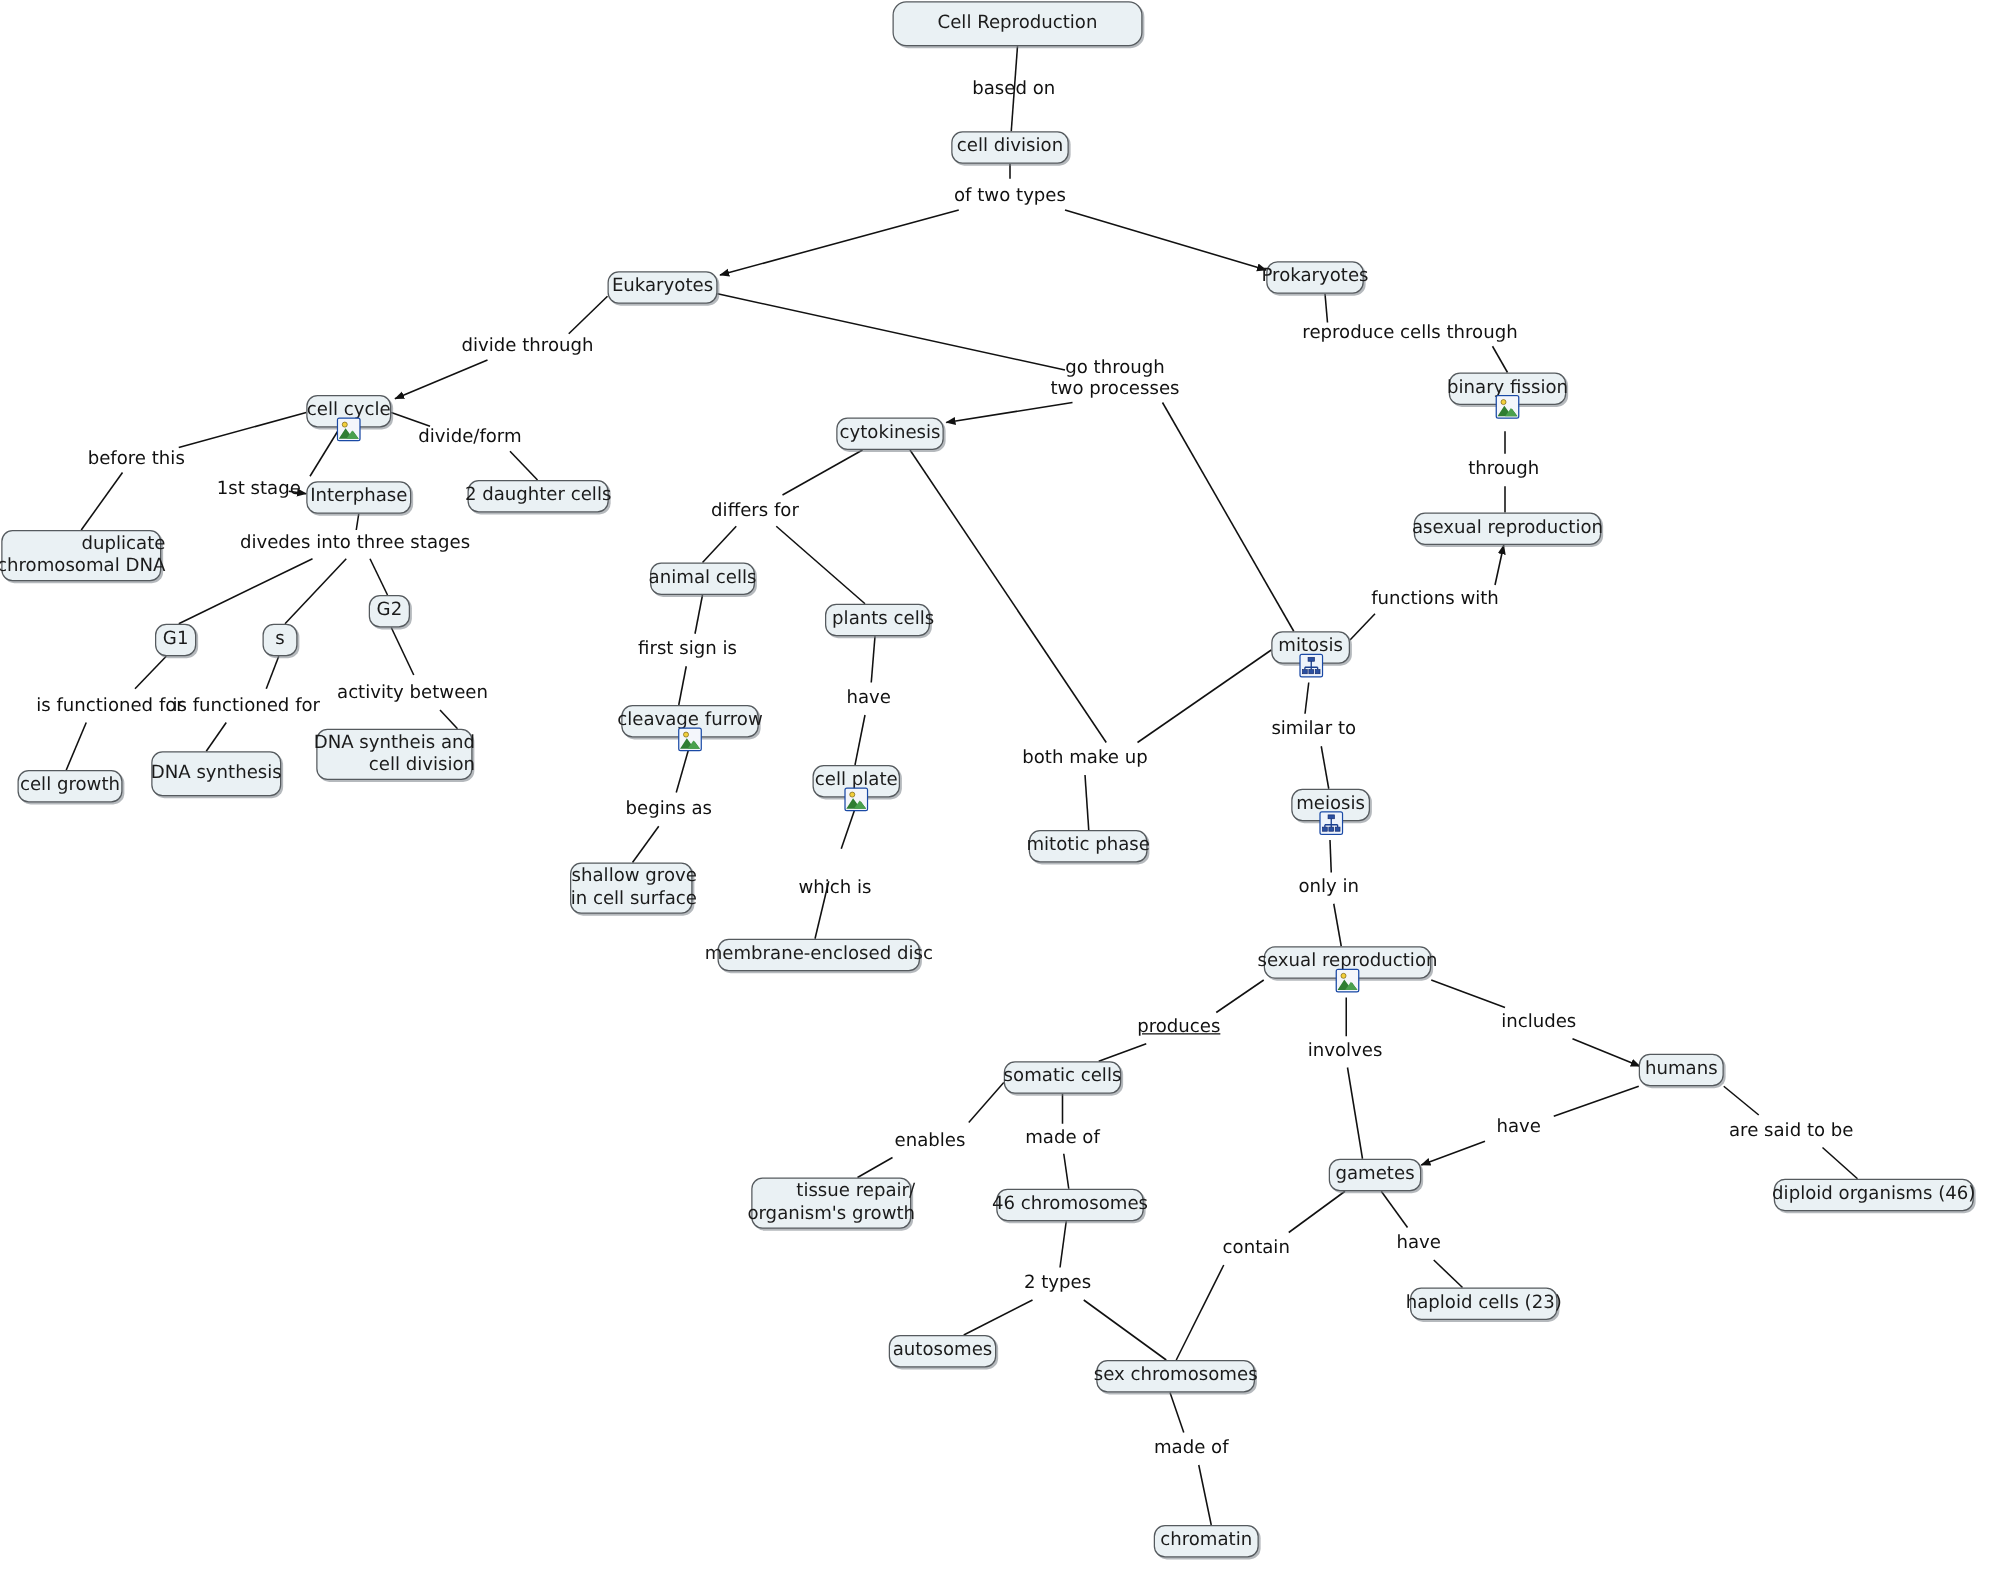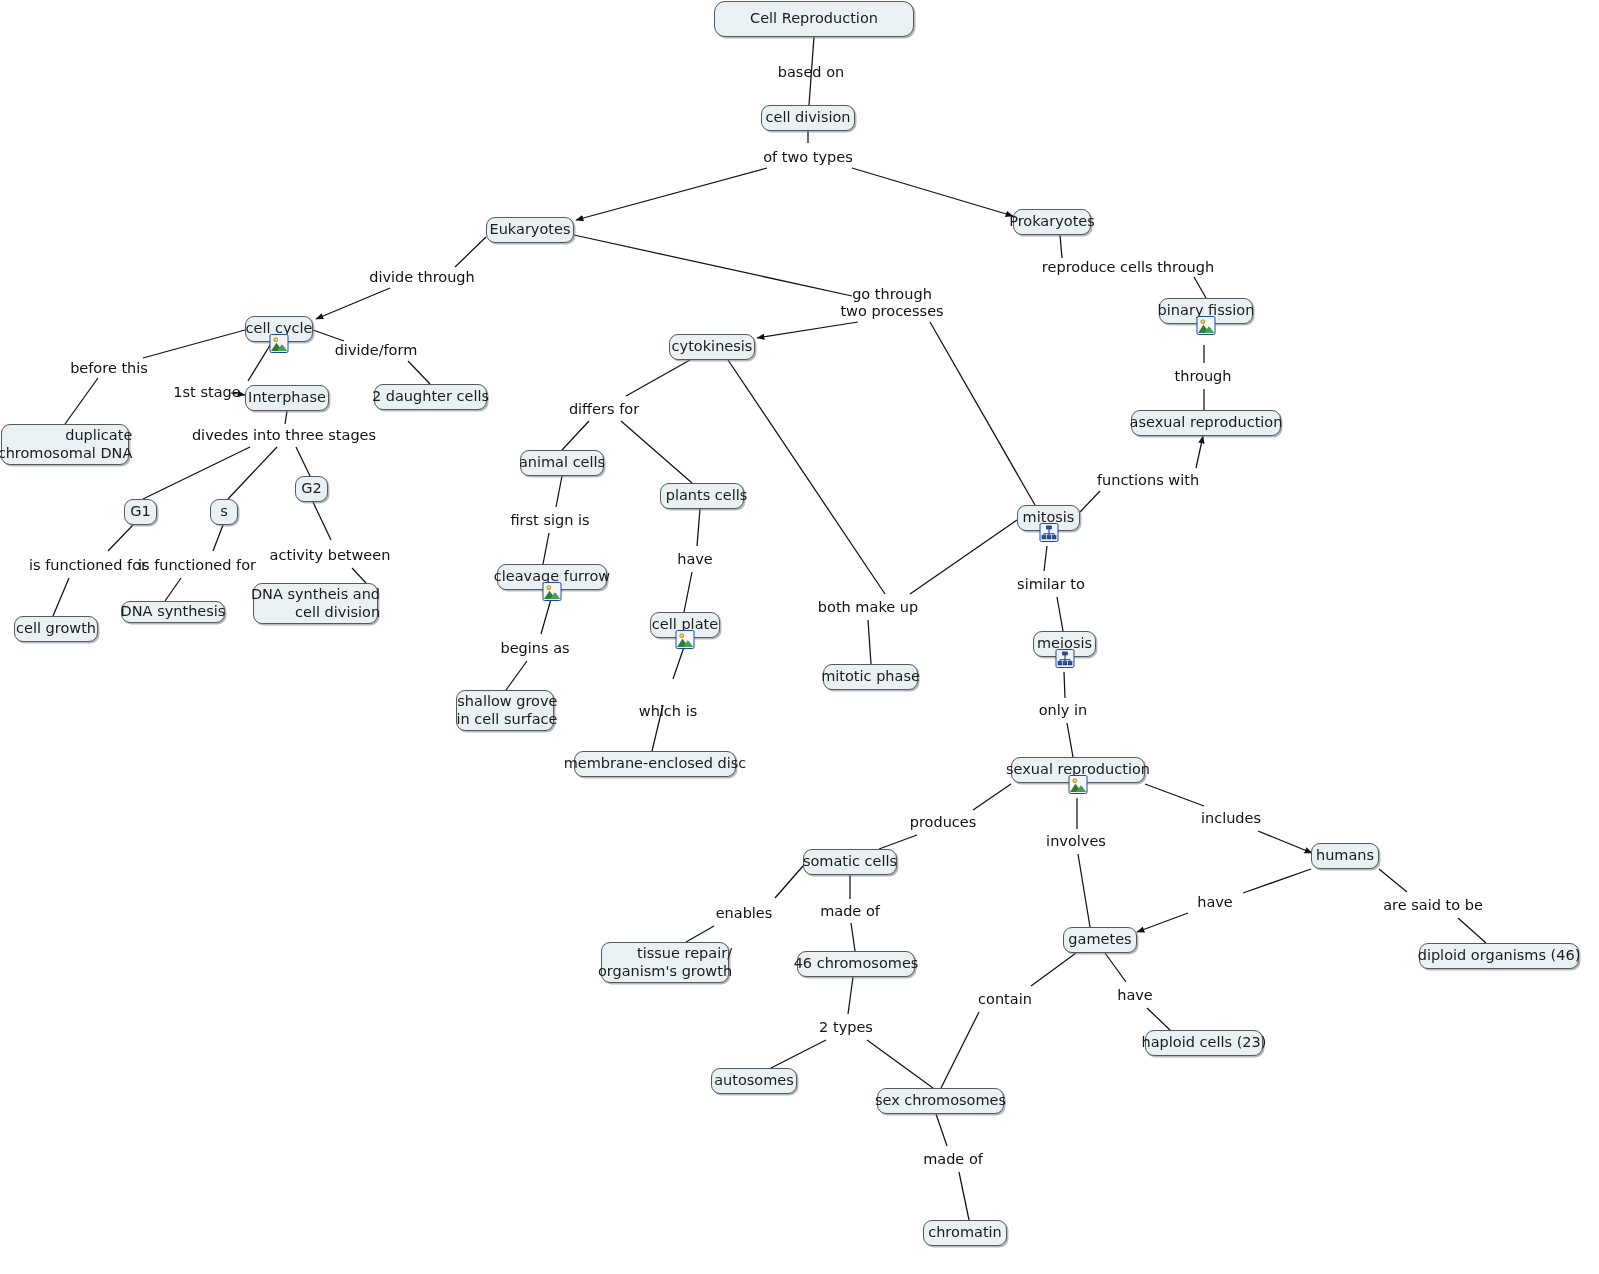--- a/index.html
+++ b/index.html
@@ -189,21 +189,21 @@
         <svg viewBox="0 0 16 16">
           <rect x="0" y="0" width="16" height="16" fill="#f4f6fb"></rect>
           <circle cx="5" cy="4.4" r="1.9" fill="#f2cf3c" stroke="#6f5a10" stroke-width="0.5"></circle>
           <path d="M0.5,15 L5.6,7.2 L9.3,12.2 L11.4,9.4 L15.5,15 Z" fill="#2f7d32"></path>
           <path d="M6.2,15 L10.6,8.8 L15.5,15 Z" fill="#4aa04e"></path>
         </svg>
       </div>
       <div class="node" style="left: 253px; top: 583px; width: 125px; height: 41px;"><span>DNA syntheis and
 cell division</span></div>
       <div class="node" style="left: 14px; top: 616px; width: 84px; height: 26px;"><span>cell growth</span></div>
-      <div class="node" style="left: 121px; top: 601px; width: 104px; height: 22px;"><span>DNA synthesis</span></div>
+      <div class="node" style="left: 121px; top: 601px; width: 104px; height: 36px;"><span>DNA synthesis</span></div>
       <div class="node" style="left: 650px; top: 612px; width: 70px; height: 26px;"><span>cell plate</span></div>
       <div class="nodeicon" style="left: 685px; top: 630px;">
         <svg viewBox="0 0 16 16">
           <rect x="0" y="0" width="16" height="16" fill="#f4f6fb"></rect>
           <circle cx="5" cy="4.4" r="1.9" fill="#f2cf3c" stroke="#6f5a10" stroke-width="0.5"></circle>
           <path d="M0.5,15 L5.6,7.2 L9.3,12.2 L11.4,9.4 L15.5,15 Z" fill="#2f7d32"></path>
           <path d="M6.2,15 L10.6,8.8 L15.5,15 Z" fill="#4aa04e"></path>
         </svg>
       </div>
       <div class="node" style="left: 1033px; top: 631px; width: 63px; height: 26px;"><span>meiosis</span></div>
@@ -230,21 +230,21 @@
           <path d="M6.2,15 L10.6,8.8 L15.5,15 Z" fill="#4aa04e"></path>
         </svg>
       </div>
       <div class="node" style="left: 1311px; top: 843px; width: 68px; height: 26px;"><span>humans</span></div>
       <div class="node" style="left: 803px; top: 849px; width: 94px; height: 26px;"><span>somatic cells</span></div>
       <div class="node" style="left: 1063px; top: 927px; width: 74px; height: 26px;"><span>gametes</span></div>
       <div class="node" style="left: 1419px; top: 943px; width: 160px; height: 26px;"><span>diploid organisms (46)</span></div>
       <div class="node" style="left: 601px; top: 942px; width: 128px; height: 41px;"><span>tissue repair/
 organism's growth</span></div>
       <div class="node" style="left: 797px; top: 951px; width: 118px; height: 26px;"><span>46 chromosomes</span></div>
-      <div class="node" style="left: 1128px; top: 1030px; width: 118px; height: 26px; margin-left: 17px;"><span>haploid cells (23)</span></div>
+      <div class="node" style="left: 1128px; top: 1030px; width: 118px; height: 26px;"><span>haploid cells (23)</span></div>
       <div class="node" style="left: 711px; top: 1068px; width: 86px; height: 26px;"><span>autosomes</span></div>
       <div class="node" style="left: 877px; top: 1088px; width: 127px; height: 26px;"><span>sex chromosomes</span></div>
       <div class="node" style="left: 923px; top: 1220px; width: 84px; height: 26px;"><span>chromatin</span></div>
     </div>
   <div id="labels-layer">
       <div class="linklabel" style="left: 811px; top: 72px;">based on</div>
       <div class="linklabel" style="left: 808px; top: 157px;">of two types</div>
       <div class="linklabel" style="left: 422px; top: 277px;">divide through</div>
       <div class="linklabel" style="left: 892px; top: 303px;">go through
 two processes</div>
@@ -259,21 +259,21 @@
       <div class="linklabel" style="left: 604px; top: 409px;">differs for</div>
       <div class="linklabel" style="left: 550px; top: 520px;">first sign is</div>
       <div class="linklabel" style="left: 695px; top: 559px;">have</div>
       <div class="linklabel" style="left: 535px; top: 648px;">begins as</div>
       <div class="linklabel" style="left: 668px; top: 692px; margin-top: 19px;">which is</div>
       <div class="linklabel" style="left: 868px; top: 607px;">both make up</div>
       <div class="linklabel" style="left: 1148px; top: 480px;">functions with</div>
       <div class="linklabel" style="left: 1203px; top: 376px;">through</div>
       <div class="linklabel" style="left: 1051px; top: 584px;">similar to</div>
       <div class="linklabel" style="left: 1063px; top: 710px;">only in</div>
-      <div class="linklabel" style="left: 943px; top: 822px;">produces</div>
+      <div class="linklabel" style="left: 943px; top: 822px; text-decoration: underline;">produces</div>
       <div class="linklabel" style="left: 1076px; top: 841px;">involves</div>
       <div class="linklabel" style="left: 1231px; top: 818px;">includes</div>
       <div class="linklabel" style="left: 1215px; top: 902px;">have</div>
       <div class="linklabel" style="left: 1433px; top: 905px;">are said to be</div>
       <div class="linklabel" style="left: 744px; top: 913px;">enables</div>
       <div class="linklabel" style="left: 850px; top: 911px;">made of</div>
       <div class="linklabel" style="left: 1005px; top: 999px;">contain</div>
       <div class="linklabel" style="left: 1135px; top: 995px;">have</div>
       <div class="linklabel" style="left: 846px; top: 1027px;">2 types</div>
       <div class="linklabel" style="left: 953px; top: 1159px;">made of</div>

